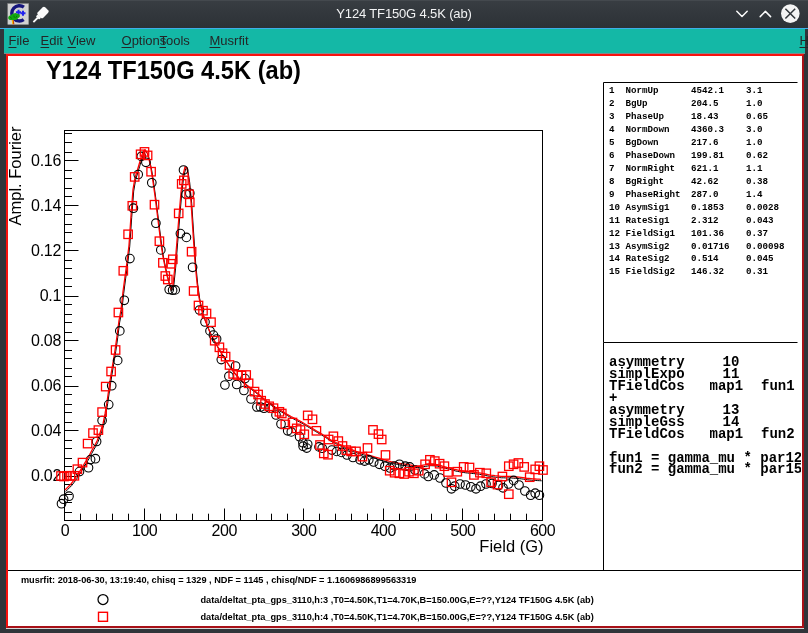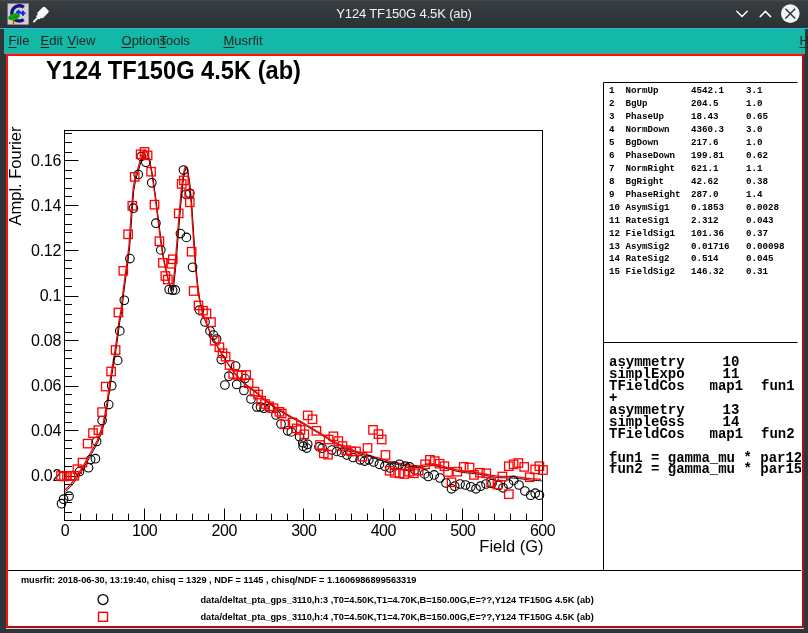--- a/index.html
+++ b/index.html
@@ -45,21 +45,21 @@
   <circle cx="790.3" cy="13.6" r="9.3" fill="#f4f4f4"></circle>
   <path d="M785.4 8.7l9.8 9.8 M795.2 8.7l-9.8 9.8" stroke="#30353a" stroke-width="1.5"></path>
 </svg>
 <div class="blueline"></div>
 <div class="menubar">
   <span style="left:5px"><u>F</u>ile</span>
   <span style="left:37px"><u>E</u>dit</span>
   <span style="left:64px"><u>V</u>iew</span>
   <span style="left:118px"><u>O</u>ptions</span>
   <span style="left:156px"><u>T</u>ools</span>
-  <span style="left:220px"><u>M</u>usrfit</span>
+  <span style="left:206px"><u>M</u>usrfit</span>
   <span style="left:796px"><u>H</u>elp</span>
 </div>
 <div class="canvas"></div>
 <div class="underline2"></div>
 <svg width="793" height="569.5" viewBox="8 56 793 569.5" style="left:8px; top:56px;">
 <rect x="64.5" y="130.5" width="478" height="390" fill="none" stroke="#000" stroke-width="1"></rect>
     <path d="M64.5 520.5v-12 M80.5 520.5v-6.8 M96.5 520.5v-6.8 M112.5 520.5v-6.8 M128.5 520.5v-6.8 M144.5 520.5v-12 M160.5 520.5v-6.8 M176.5 520.5v-6.8 M192.5 520.5v-6.8 M208.5 520.5v-6.8 M224.5 520.5v-12 M240.5 520.5v-6.8 M256.5 520.5v-6.8 M271.5 520.5v-6.8 M287.5 520.5v-6.8 M303.5 520.5v-12 M319.5 520.5v-6.8 M335.5 520.5v-6.8 M351.5 520.5v-6.8 M367.5 520.5v-6.8 M383.5 520.5v-12 M399.5 520.5v-6.8 M415.5 520.5v-6.8 M431.5 520.5v-6.8 M446.5 520.5v-6.8 M462.5 520.5v-12 M478.5 520.5v-6.8 M494.5 520.5v-6.8 M510.5 520.5v-6.8 M526.5 520.5v-6.8 M542.5 520.5v-12 M64.5 520.5h14 M64.5 512.5h7.5 M64.5 502.5h7.5 M64.5 494.5h7.5 M64.5 484.5h7.5 M64.5 476.5h14 M64.5 466.5h7.5 M64.5 458.5h7.5 M64.5 448.5h7.5 M64.5 440.5h7.5 M64.5 430.5h14 M64.5 422.5h7.5 M64.5 412.5h7.5 M64.5 404.5h7.5 M64.5 394.5h7.5 M64.5 386.5h14 M64.5 376.5h7.5 M64.5 368.5h7.5 M64.5 358.5h7.5 M64.5 350.5h7.5 M64.5 340.5h14 M64.5 332.5h7.5 M64.5 322.5h7.5 M64.5 314.5h7.5 M64.5 304.5h7.5 M64.5 296.5h14 M64.5 286.5h7.5 M64.5 278.5h7.5 M64.5 268.5h7.5 M64.5 260.5h7.5 M64.5 250.5h14 M64.5 242.5h7.5 M64.5 232.5h7.5 M64.5 224.5h7.5 M64.5 214.5h7.5 M64.5 205.5h14 M64.5 196.5h7.5 M64.5 188.5h7.5 M64.5 178.5h7.5 M64.5 170.5h7.5 M64.5 160.5h14 M64.5 152.5h7.5 M64.5 142.5h7.5 M64.5 133.5h7.5" stroke="#000" stroke-width="1" fill="none"></path>
     <text x="65.0" y="536" font-size="16" letter-spacing="-0.5" text-anchor="middle" fill="#000">0</text>
     <text x="144.6" y="536" font-size="16" letter-spacing="-0.5" text-anchor="middle" fill="#000">100</text>
     <text x="224.2" y="536" font-size="16" letter-spacing="-0.5" text-anchor="middle" fill="#000">200</text>

